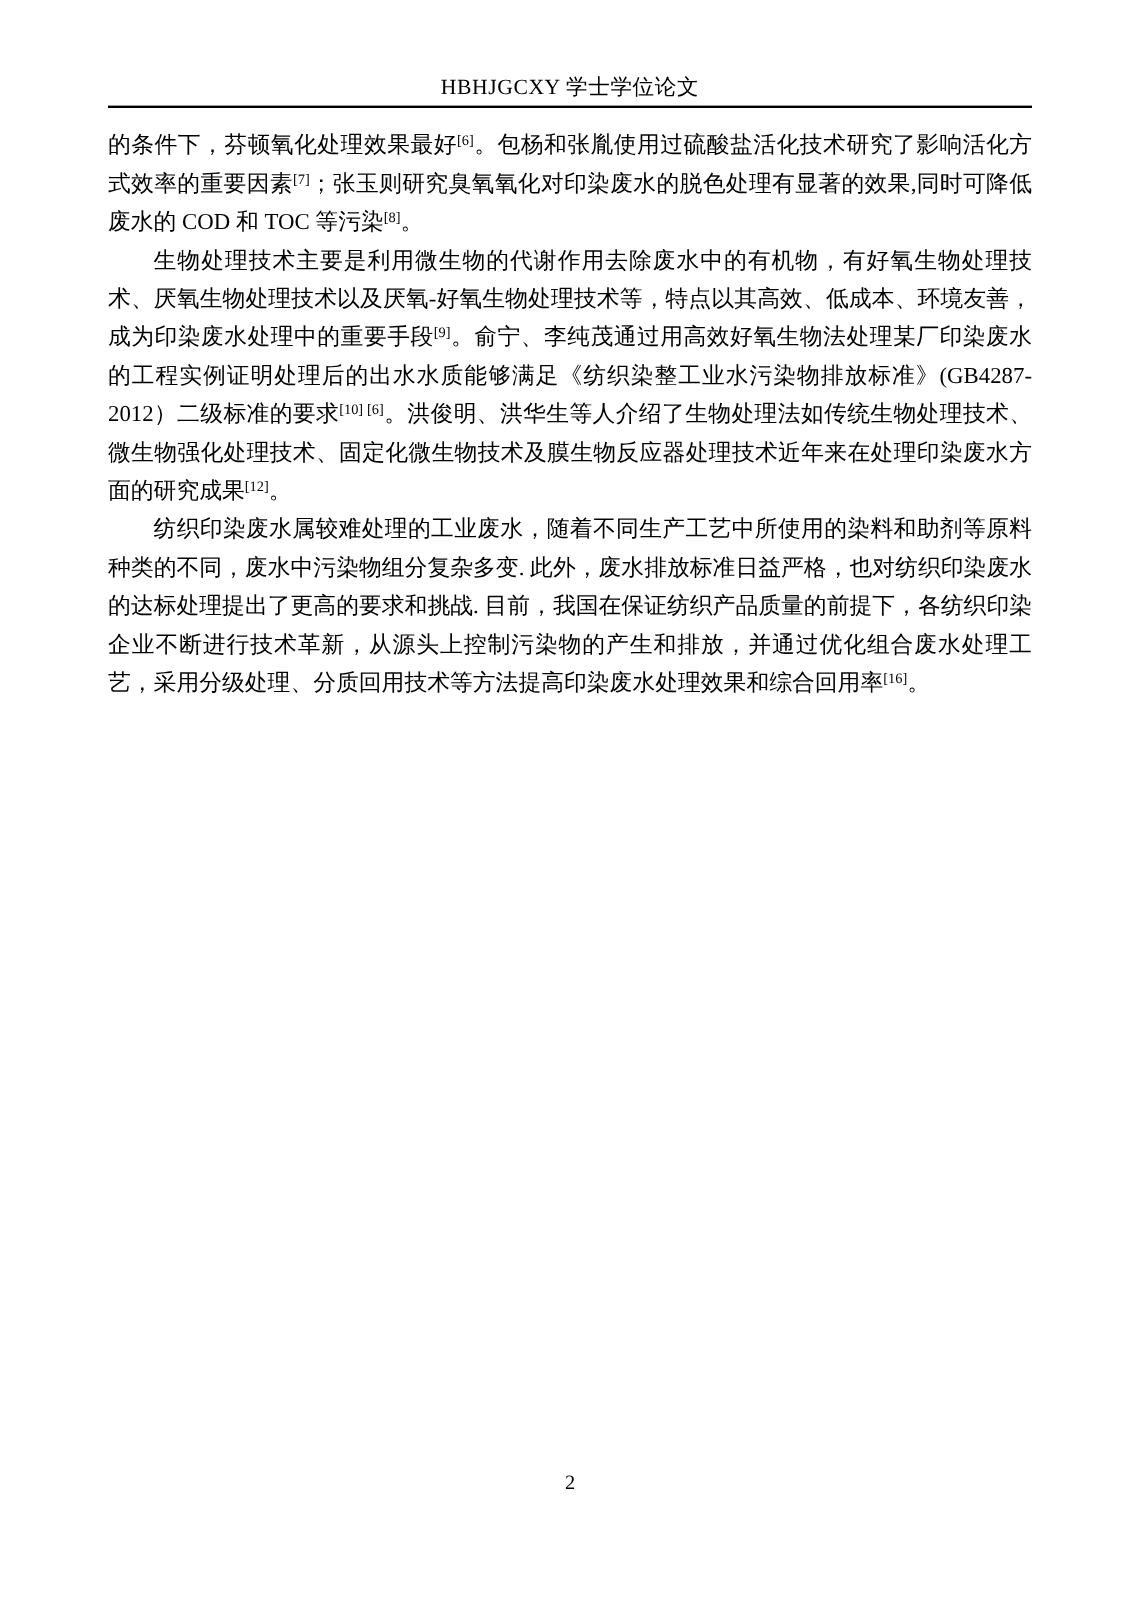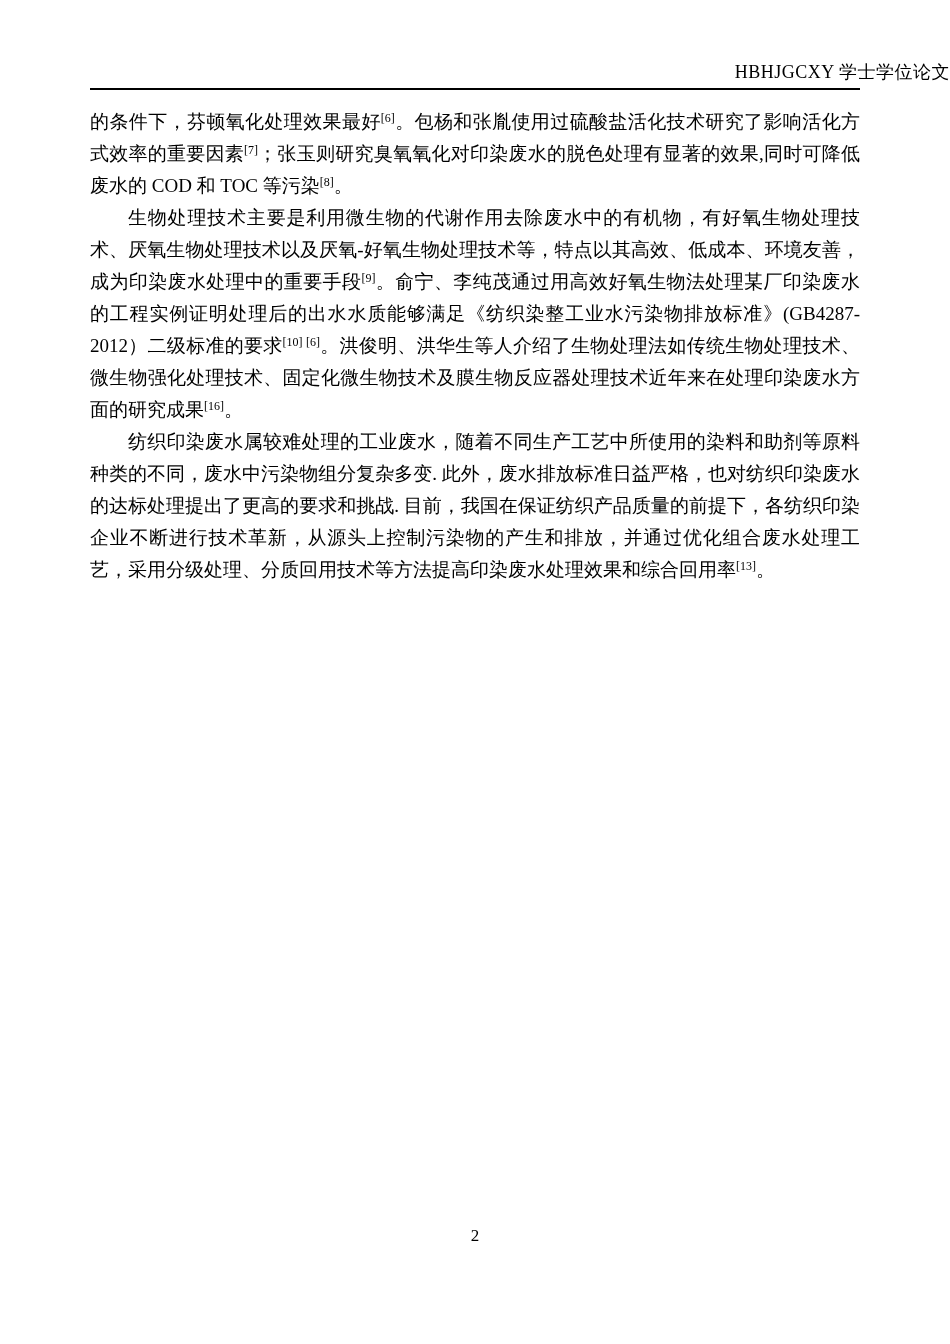--- a/index.html
+++ b/index.html
@@ -15,21 +15,21 @@
     background: #ffffff;
     color: #000000;
     font-family: "Liberation Serif", serif;
     overflow: hidden;
   }
   .header-title {
     position: absolute;
     top: 60px;
     left: 0;
     right: 0;
-    text-align: right;
+    text-align: center;
     font-size: 18px;
     line-height: 24px;
     letter-spacing: 0.5px;
   }
   .header-rule {
     position: absolute;
     top: 88px;
     left: 90px;
     width: 770px;
     height: 2px;
@@ -71,20 +71,20 @@
 </style>
 </head>
 <body>
 
 <div class="page">
   <div class="header-title">HBHJGCXY 学士学位论文</div>
   <div class="header-rule"></div>
 
   <main class="doc-body">
       <p>的条件下，芬顿氧化处理效果最好<sup>[6]</sup>。包杨和张胤使用过硫酸盐活化技术研究了影响活化方式效率的重要因素<sup>[7]</sup>；张玉则研究臭氧氧化对印染废水的脱色处理有显著的效果,同时可降低废水的 COD 和 TOC 等污染<sup>[8]</sup>。</p>
-      <p class="indent">生物处理技术主要是利用微生物的代谢作用去除废水中的有机物，有好氧生物处理技术、厌氧生物处理技术以及厌氧-好氧生物处理技术等，特点以其高效、低成本、环境友善，成为印染废水处理中的重要手段<sup>[9]</sup>。俞宁、李纯茂通过用高效好氧生物法处理某厂印染废水的工程实例证明处理后的出水水质能够满足《纺织染整工业水污染物排放标准》(GB4287-2012）二级标准的要求<sup>[10] [6]</sup>。洪俊明、洪华生等人介绍了生物处理法如传统生物处理技术、微生物强化处理技术、固定化微生物技术及膜生物反应器处理技术近年来在处理印染废水方面的研究成果<sup>[16]</sup>。</p>
-      <p class="indent">纺织印染废水属较难处理的工业废水，随着不同生产工艺中所使用的染料和助剂等原料种类的不同，废水中污染物组分复杂多变. 此外，废水排放标准日益严格，也对纺织印染废水的达标处理提出了更高的要求和挑战. 目前，我国在保证纺织产品质量的前提下，各纺织印染企业不断进行技术革新，从源头上控制污染物的产生和排放，并通过优化组合废水处理工艺，采用分级处理、分质回用技术等方法提高印染废水处理效果和综合回用率<sup>[13]</sup>。</p>
+      <p class="indent">生物处理技术主要是利用微生物的代谢作用去除废水中的有机物，有好氧生物处理技术、厌氧生物处理技术以及厌氧-好氧生物处理技术等，特点以其高效、低成本、环境友善，成为印染废水处理中的重要手段<sup>[9]</sup>。俞宁、李纯茂通过用高效好氧生物法处理某厂印染废水的工程实例证明处理后的出水水质能够满足《纺织染整工业水污染物排放标准》(GB4287-2012）二级标准的要求<sup>[10] [6]</sup>。洪俊明、洪华生等人介绍了生物处理法如传统生物处理技术、微生物强化处理技术、固定化微生物技术及膜生物反应器处理技术近年来在处理印染废水方面的研究成果<sup>[12]</sup>。</p>
+      <p class="indent">纺织印染废水属较难处理的工业废水，随着不同生产工艺中所使用的染料和助剂等原料种类的不同，废水中污染物组分复杂多变. 此外，废水排放标准日益严格，也对纺织印染废水的达标处理提出了更高的要求和挑战. 目前，我国在保证纺织产品质量的前提下，各纺织印染企业不断进行技术革新，从源头上控制污染物的产生和排放，并通过优化组合废水处理工艺，采用分级处理、分质回用技术等方法提高印染废水处理效果和综合回用率<sup>[16]</sup>。</p>
     </main>
 
   <div class="page-footer">
     <span>2</span>
   </div>
 </div>
 
 </body></html>

